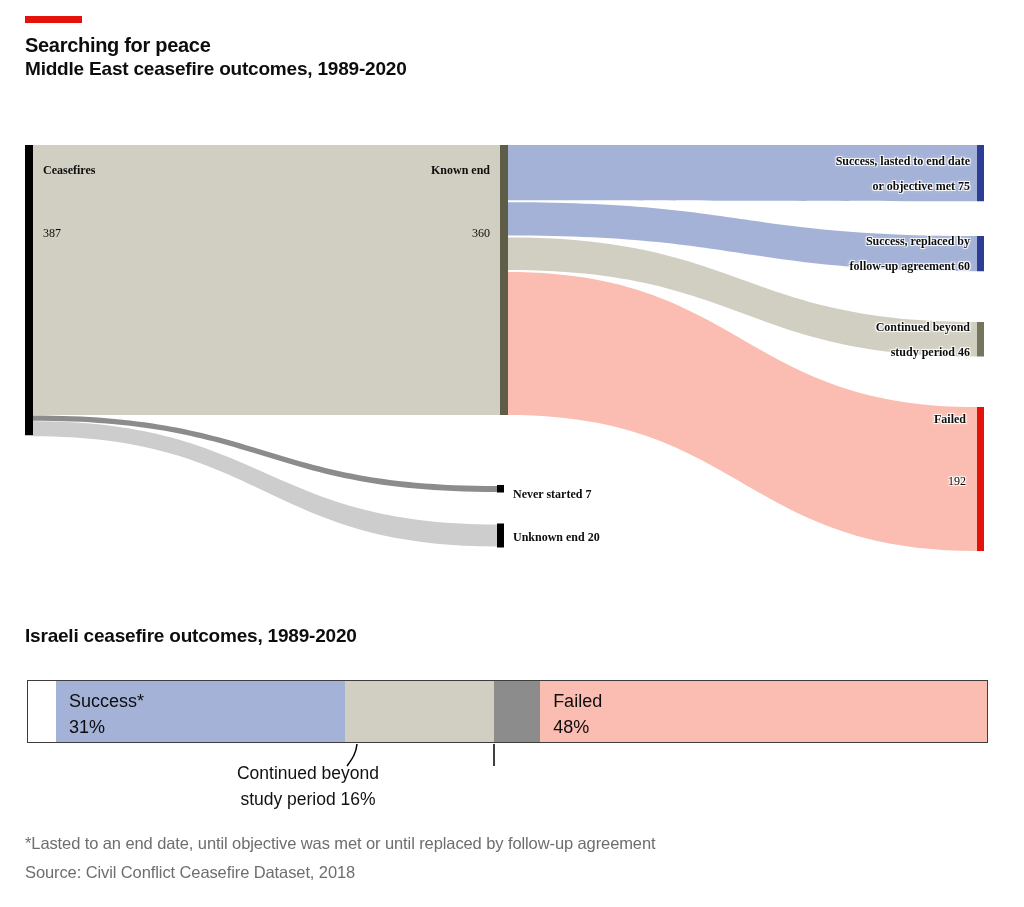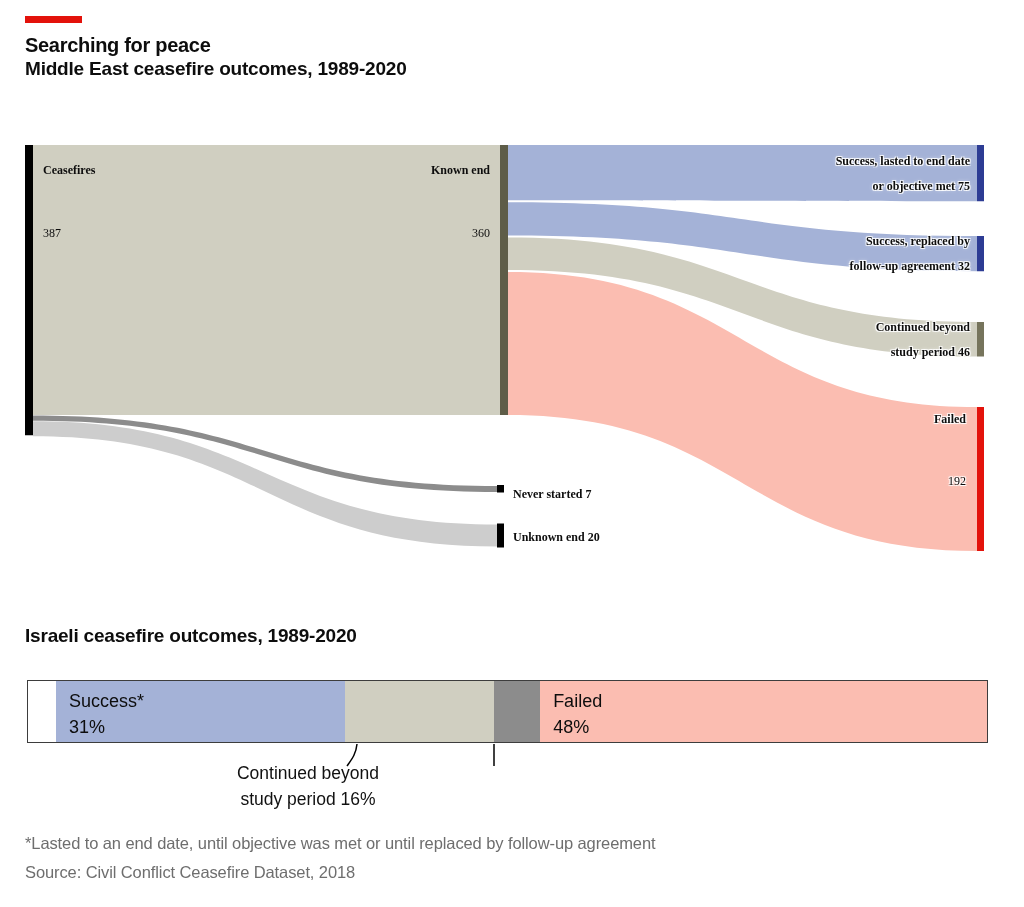--- a/index.html
+++ b/index.html
@@ -77,21 +77,21 @@
     <div class="n">360</div>
   </div>
 
   <div class="abs lbl r halo lbl-s1">
     <div>Success, lasted to end date</div>
     <div>or objective met 75</div>
   </div>
 
   <div class="abs lbl r halo lbl-s2">
     <div>Success, replaced by</div>
-    <div>follow-up agreement 32</div>
+    <div>follow-up agreement 60</div>
   </div>
 
   <div class="abs lbl r halo lbl-s3">
     <div>Continued beyond</div>
     <div>study period 46</div>
   </div>
 
   <div class="abs lbl r halo lbl-failed">
     <div class="b">Failed</div>
     <div class="n">192</div>

